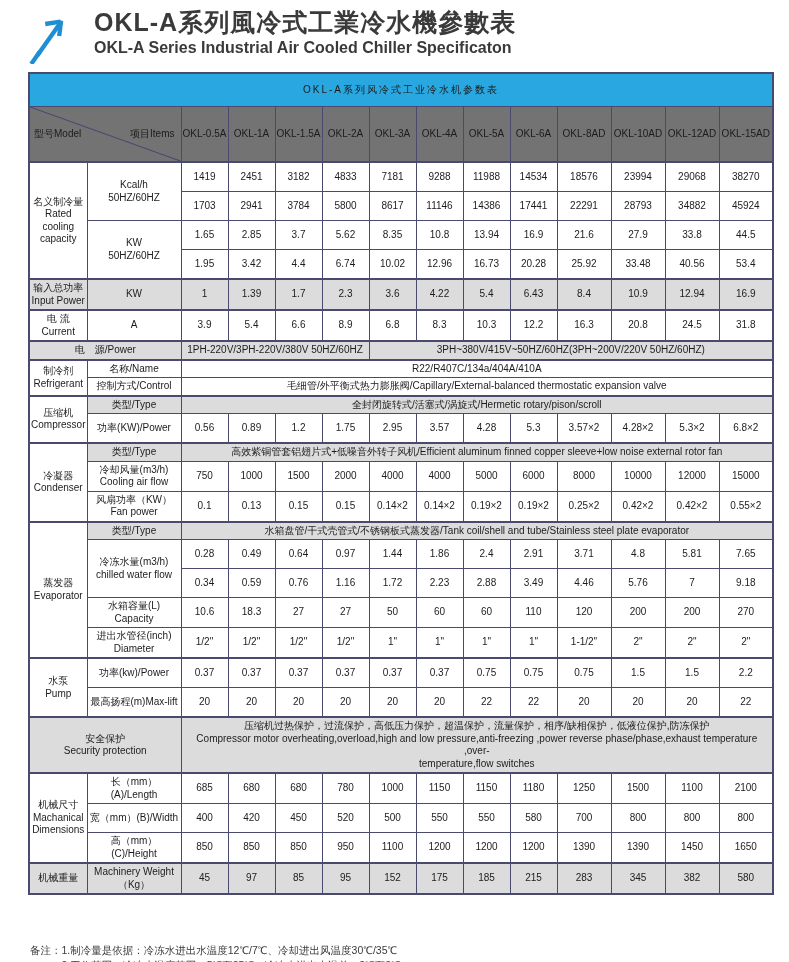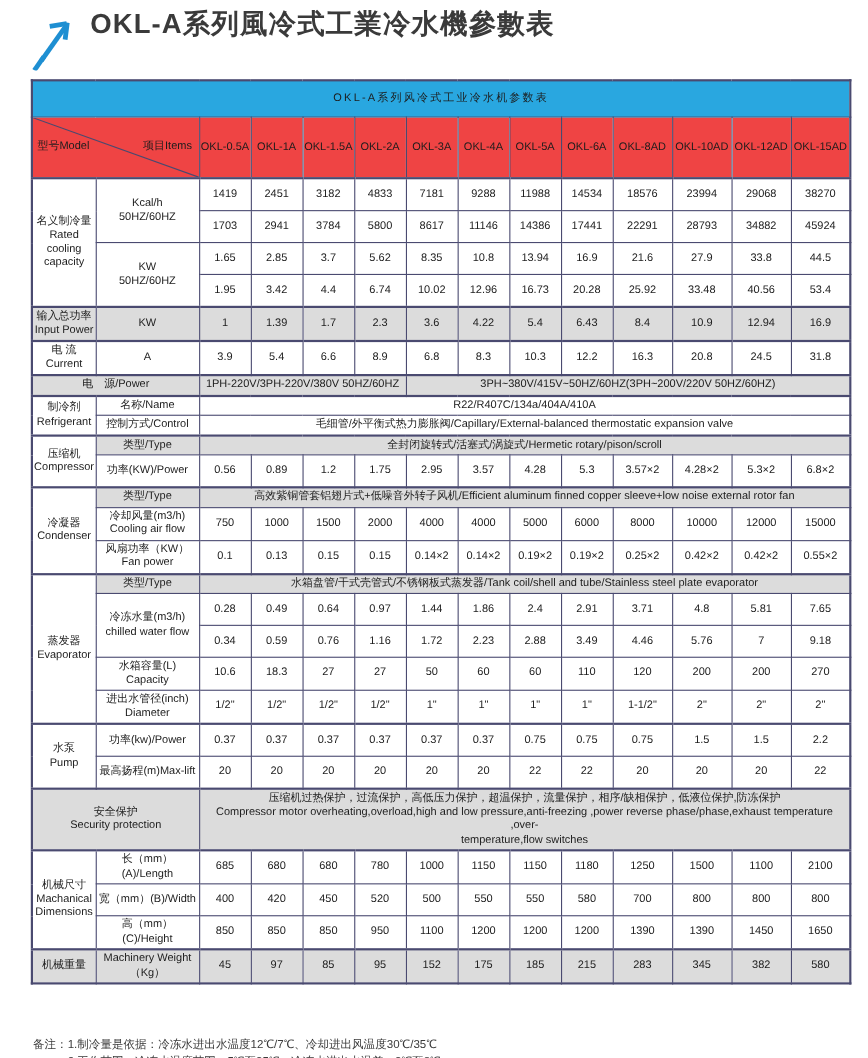--- a/index.html
+++ b/index.html
@@ -2,33 +2,33 @@
 <html><head>
 <meta charset="utf-8">
 <style>
   html,body{margin:0;padding:0;background:#ffffff;}
   body{width:789px;height:962px;font-family:"Liberation Sans",sans-serif;color:#222;overflow:hidden;}
   .page{position:relative;width:789px;height:962px;}
 
   
   .hdr{display:flex;align-items:flex-start;padding:8px 0 0 28px;}
   .logo{width:46px;height:54px;flex:0 0 46px;margin-top:2px;}
-  .titles{margin-left:8px;}
+  .titles{margin-left:20px;}
   .title-zh{font-size:25px;font-weight:700;color:#3a3a3a;letter-spacing:1px;line-height:1.15;}
   .title-en{font-size:16px;font-weight:700;color:#3a3a3a;margin-top:2px;}
 
   
   table.spec{border-collapse:collapse;table-layout:fixed;width:744px;margin:8px 0 0 28px;border:2px solid #4a4a70;}
   table.spec th,table.spec td{
     border:1px solid #4a4a70;font-weight:normal;font-size:10px;color:#1c1c1c;
     text-align:center;vertical-align:middle;padding:2px 1px;line-height:1.25;
     white-space:pre-line;overflow:hidden;background:#fff;
   }
   th.tbar{height:28px;background:#29a7e0;color:#fff;font-size:17px;letter-spacing:2px;padding:0;white-space:nowrap;}
-  tr.mh th{height:26px;background:#ef4444;}
+  tr.mh th{height:26px;background:#737373;}
   tr.grey th,tr.grey td{background:#dcdcdc;}
   tr.grey .white,.white{background:#ffffff;margin-left:36px;}
   tr.secb th,tr.secb td{border-top-width:2px;}
   tr.num td{height:24px;}
   td.left{text-align:left;padding:3px 6px;line-height:1.45;}
   th.corner{position:relative;padding:0;}
   .diag{position:absolute;left:0;top:0;width:100%;height:100%;}
   .c-model{position:absolute;left:4px;top:50%;transform:translateY(-50%);font-size:10px;}
   .c-items{position:absolute;right:6px;top:50%;transform:translateY(-50%);font-size:10px;}
 
@@ -45,20 +45,21 @@
     <svg class="logo" viewBox="0 0 46 56">
       <g stroke="#1e8fd2" stroke-width="4.5" fill="none">
         <path d="M9 47 L33 13"></path>
         <path d="M33 12 L17 14.5"></path>
         <path d="M33.5 11 L31.5 27"></path>
         <path d="M2.5 56 L11.5 43"></path>
       </g>
     </svg>
     <div class="titles">
       <div class="title-zh">OKL-A系列風冷式工業冷水機參數表</div>
+      <div class="title-en">OKL-A Series Industrial Air Cooled Chiller Specificaton</div>
     </div>
   </div>
 
   <table class="spec">
     <colgroup>
       <col style="width:58px">
         <col style="width:94px">
       <col style="width:47px">
         <col style="width:47px">
         <col style="width:47px">

